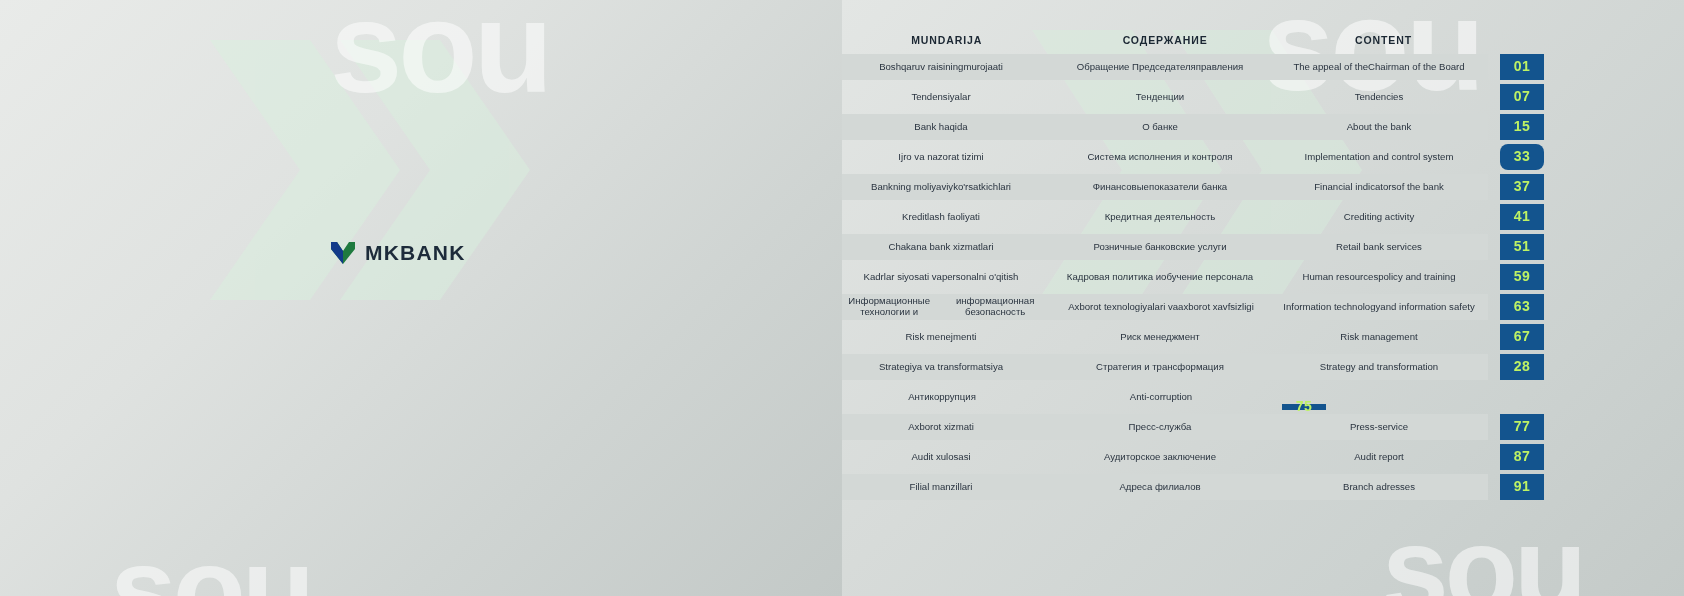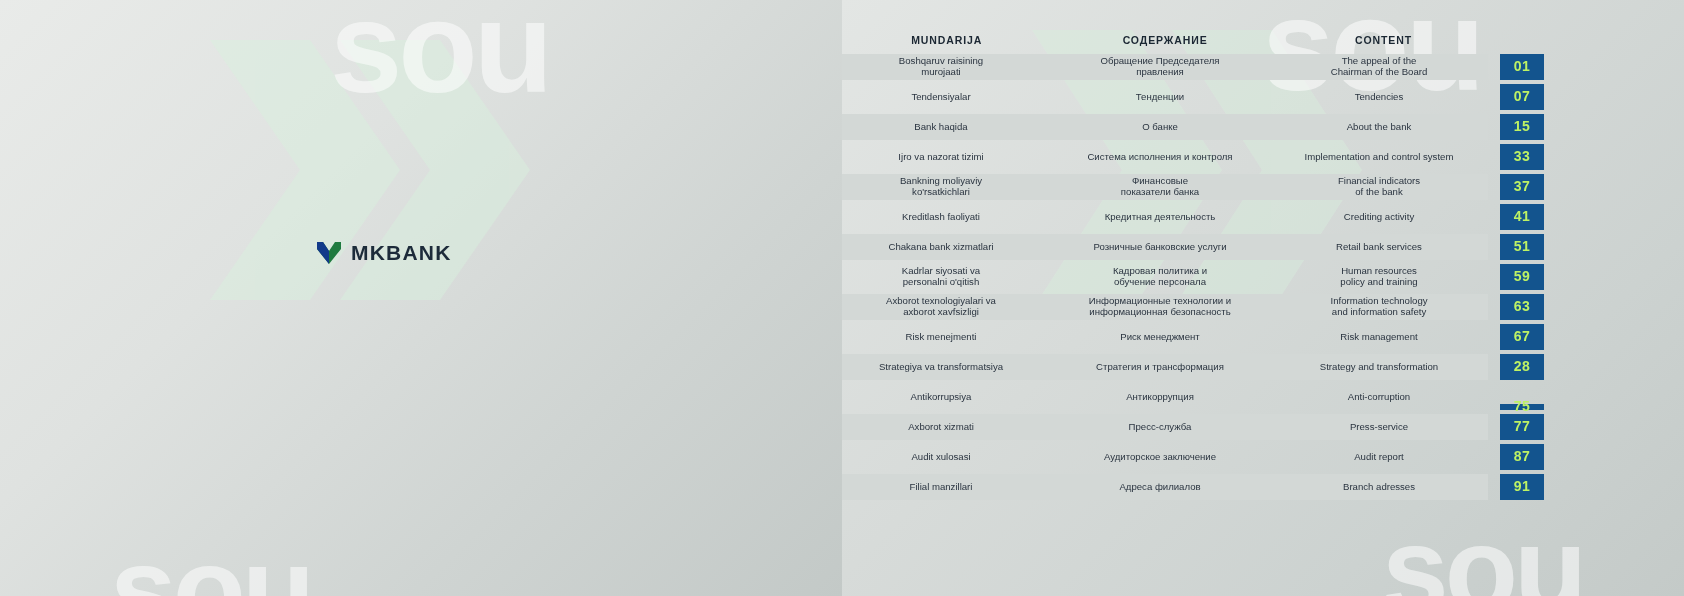--- a/index.html
+++ b/index.html
@@ -35,21 +35,21 @@
     font-family: "Liberation Sans", sans-serif;
     font-weight: bold;
     color: #ffffff;
     opacity: .55;
     letter-spacing: -4px;
   }
   .wm-text-1 { left: 330px; top: -28px; font-size: 130px; }
   .wm-text-2 { left: 110px; top: 520px; font-size: 120px; }
   .logo-wrap {
     position: absolute;
-    left: 316px; top: 240px;
+    left: 330px; top: 240px;
     display: flex;
     align-items: center;
     gap: 9px;
   }
   .logo-mark { width: 26px; height: 26px; }
   .logo-text {
     font-size: 21px;
     font-weight: bold;
     letter-spacing: 1.2px;
     color: #1d2b3a;
@@ -105,21 +105,20 @@
   .toc-row .cell {
     display: flex;
     align-items: center;
     justify-content: center;
     text-align: center;
     font-size: 9.6px;
     color: #2a3440;
     line-height: 1.12;
     padding: 0 4px;
     box-sizing: border-box;
-    flex-direction: column;
   }
   .toc-row.shaded .cell { background: #d3d8d6; }
   .toc-row .cell-uz { width: 218px; }
   .toc-row .cell-ru { width: 220px; }
   .toc-row .cell-en { width: 218px; }
   .toc-row .cell-pg {
     width: 44px;
     margin-left: 12px;
     background: #13548e;
     color: #bef264;
@@ -228,21 +227,21 @@
           <div class="toc-row">
             <div class="cell cell-uz">
               <span>Ijro va nazorat tizimi</span>
             </div>
             <div class="cell cell-ru">
               <span>Система исполнения и контроля</span>
             </div>
             <div class="cell cell-en">
               <span>Implementation and control system</span>
             </div>
-            <div class="cell cell-pg" style="background: rgb(19, 84, 142);">
+            <div class="cell cell-pg" style="background: rgb(19, 84, 142); border-radius: 8px;">
               <span>33</span>
             </div>
           </div>
           <div class="toc-row shaded">
             <div class="cell cell-uz">
               <span>Bankning moliyaviy</span>
               <span>ko'rsatkichlari</span>
             </div>
             <div class="cell cell-ru">
               <span>Финансовые</span>
@@ -295,28 +294,28 @@
             </div>
             <div class="cell cell-en">
               <span>Human resources</span>
               <span>policy and training</span>
             </div>
             <div class="cell cell-pg" style="background: rgb(19, 84, 142);">
               <span>59</span>
             </div>
           </div>
           <div class="toc-row shaded">
+            <div class="cell cell-ru">
+              <span>Информационные технологии и</span>
+              <span>информационная безопасность</span>
+            </div>
             <div class="cell cell-uz">
               <span>Axborot texnologiyalari va</span>
               <span>axborot xavfsizligi</span>
             </div>
-            <div class="cell cell-ru">
-              <span>Информационные технологии и</span>
-              <span>информационная безопасность</span>
-            </div>
             <div class="cell cell-en">
               <span>Information technology</span>
               <span>and information safety</span>
             </div>
             <div class="cell cell-pg" style="background: rgb(19, 84, 142);">
               <span>63</span>
             </div>
           </div>
           <div class="toc-row">
             <div class="cell cell-uz">
@@ -340,23 +339,20 @@
               <span>Стратегия и трансформация</span>
             </div>
             <div class="cell cell-en">
               <span>Strategy and transformation</span>
             </div>
             <div class="cell cell-pg" style="background: rgb(19, 84, 142);">
               <span>28</span>
             </div>
           </div>
           <div class="toc-row">
-            <div class="cell cell-uz">
-              <span>Antikorrupsiya</span>
-            </div>
             <div class="cell cell-ru">
               <span>Антикоррупция</span>
             </div>
             <div class="cell cell-en">
               <span>Anti-corruption</span>
             </div>
             <div class="cell cell-pg" style="background: rgb(19, 84, 142); margin-top: 20px;">
               <span>75</span>
             </div>
           </div>

